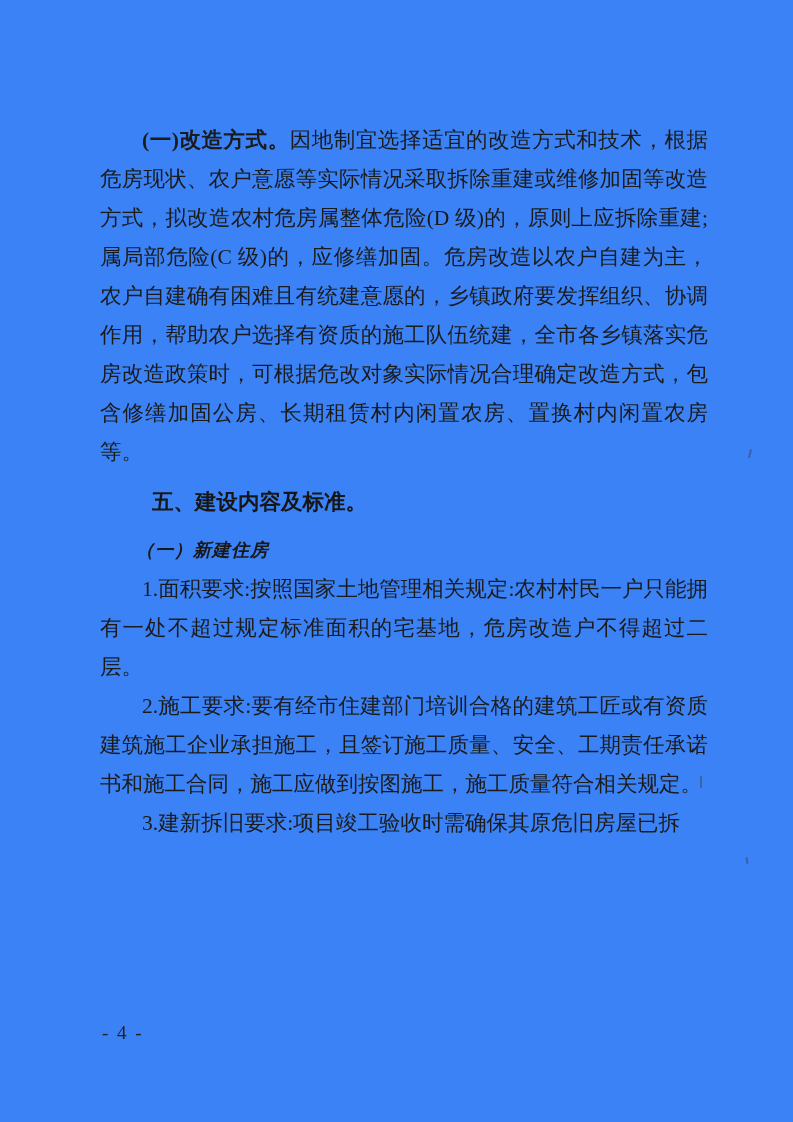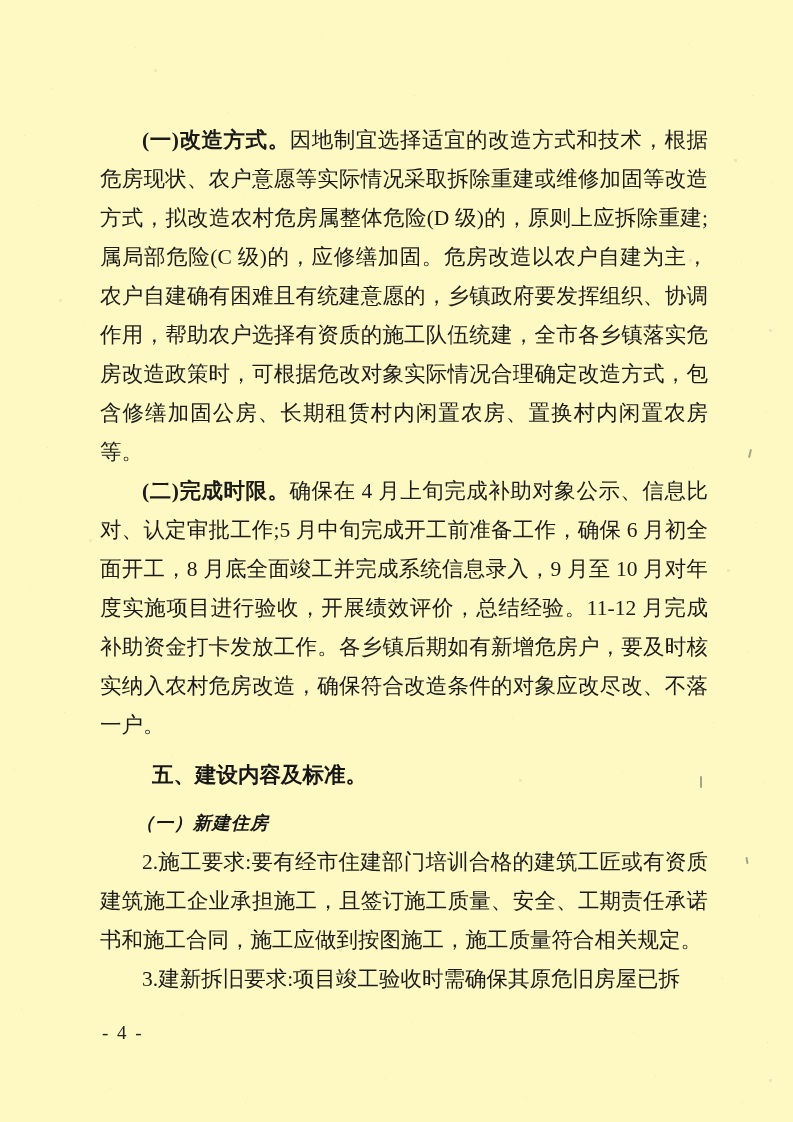--- a/index.html
+++ b/index.html
@@ -4,21 +4,21 @@
 <style>
   html, body {
     margin: 0;
     padding: 0;
     background: #ffffff;
   }
   .page {
     position: relative;
     width: 793px;
     height: 1122px;
-    background: #fef9c3;
+    background: #3b82f6;
     overflow: hidden;
     font-family: "Liberation Serif", serif;
   }
   
   .noise {
     position: absolute;
     left: 0; top: 0;
     width: 1px; height: 1px;
     background: transparent;
     box-shadow:
@@ -128,26 +128,26 @@
 
 <div class="page">
   <div class="noise"></div>
   <div class="mark mark-1"></div>
   <div class="mark mark-2"></div>
   <div class="mark mark-3"></div>
 
   <main class="content">
     <p class="para"><span class="lead">(一)改造方式。</span><span>因地制宜选择适宜的改造方式和技术，根据危房现状、农户意愿等实际情况采取拆除重建或维修加固等改造方式，拟改造农村危房属整体危险(D 级)的，原则上应拆除重建;属局部危险(C 级)的，应修缮加固。危房改造以农户自建为主，农户自建确有困难且有统建意愿的，乡镇政府要发挥组织、协调作用，帮助农户选择有资质的施工队伍统建，全市各乡镇落实危房改造政策时，可根据危改对象实际情况合理确定改造方式，包含修缮加固公房、长期租赁村内闲置农房、置换村内闲置农房等。</span></p>
 
-    <p class="para"><span class="lead">(二)完成时限。</span><span>确保在 4 月上旬完成补助对象公示、信息比对、认定审批工作;5 月中旬完成开工前准备工作，确保 6 月初全面开工，8 月底全面竣工并完成系统信息录入，9 月至 10 月对年度实施项目进行验收，开展绩效评价，总结经验。11-12 月完成补助资金打卡发放工作。各乡镇后期如有新增危房户，要及时核实纳入农村危房改造，确保符合改造条件的对象应改尽改、不落一户。</span></p>
 
     <h2 class="heading-section">五、建设内容及标准。</h2>
 
     <h3 class="heading-sub">（一）新建住房</h3>
 
+    <p class="para">1.面积要求:按照国家土地管理相关规定:农村村民一户只能拥有一处不超过规定标准面积的宅基地，危房改造户不得超过二层。</p>
 
     <p class="para">2.施工要求:要有经市住建部门培训合格的建筑工匠或有资质建筑施工企业承担施工，且签订施工质量、安全、工期责任承诺书和施工合同，施工应做到按图施工，施工质量符合相关规定。</p>
 
     <p class="para">3.建新拆旧要求:项目竣工验收时需确保其原危旧房屋已拆</p>
   </main>
 
   <footer class="page-number">- 4 -</footer>
 </div>
 
 </body></html>

